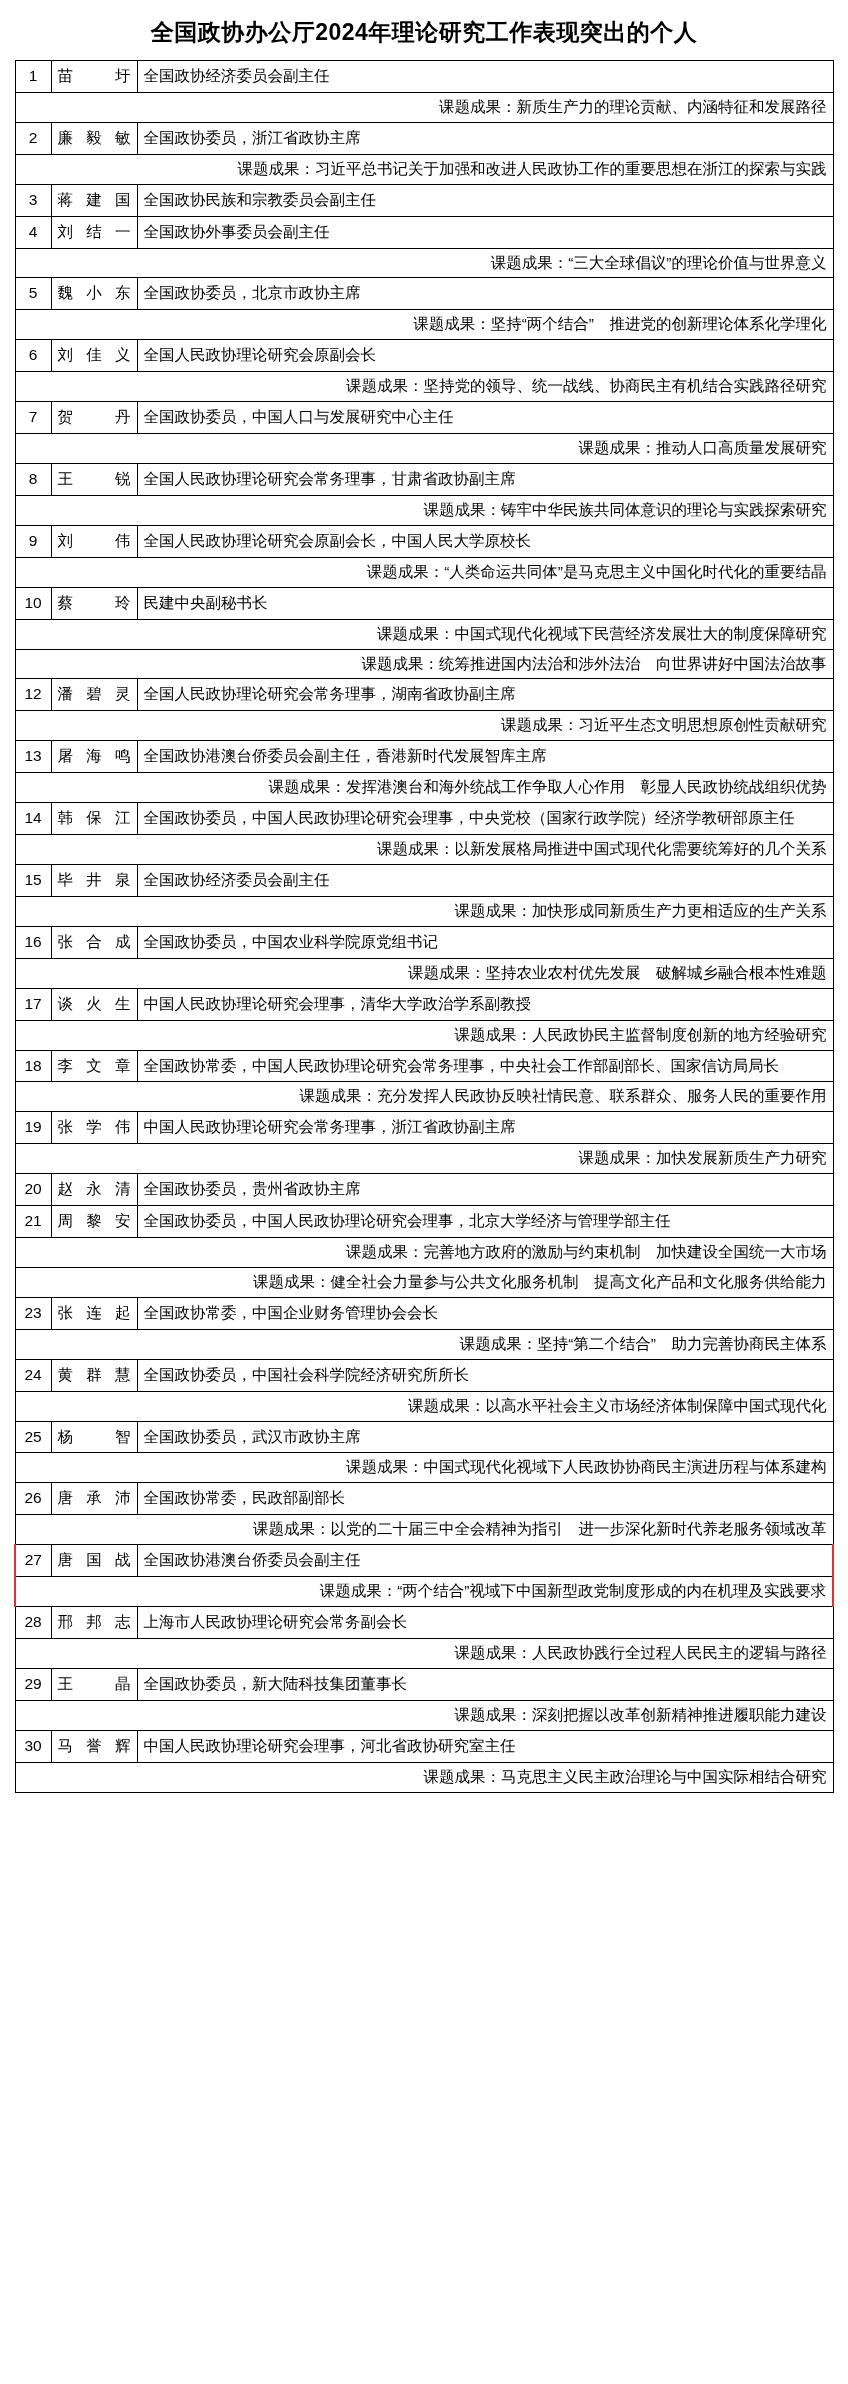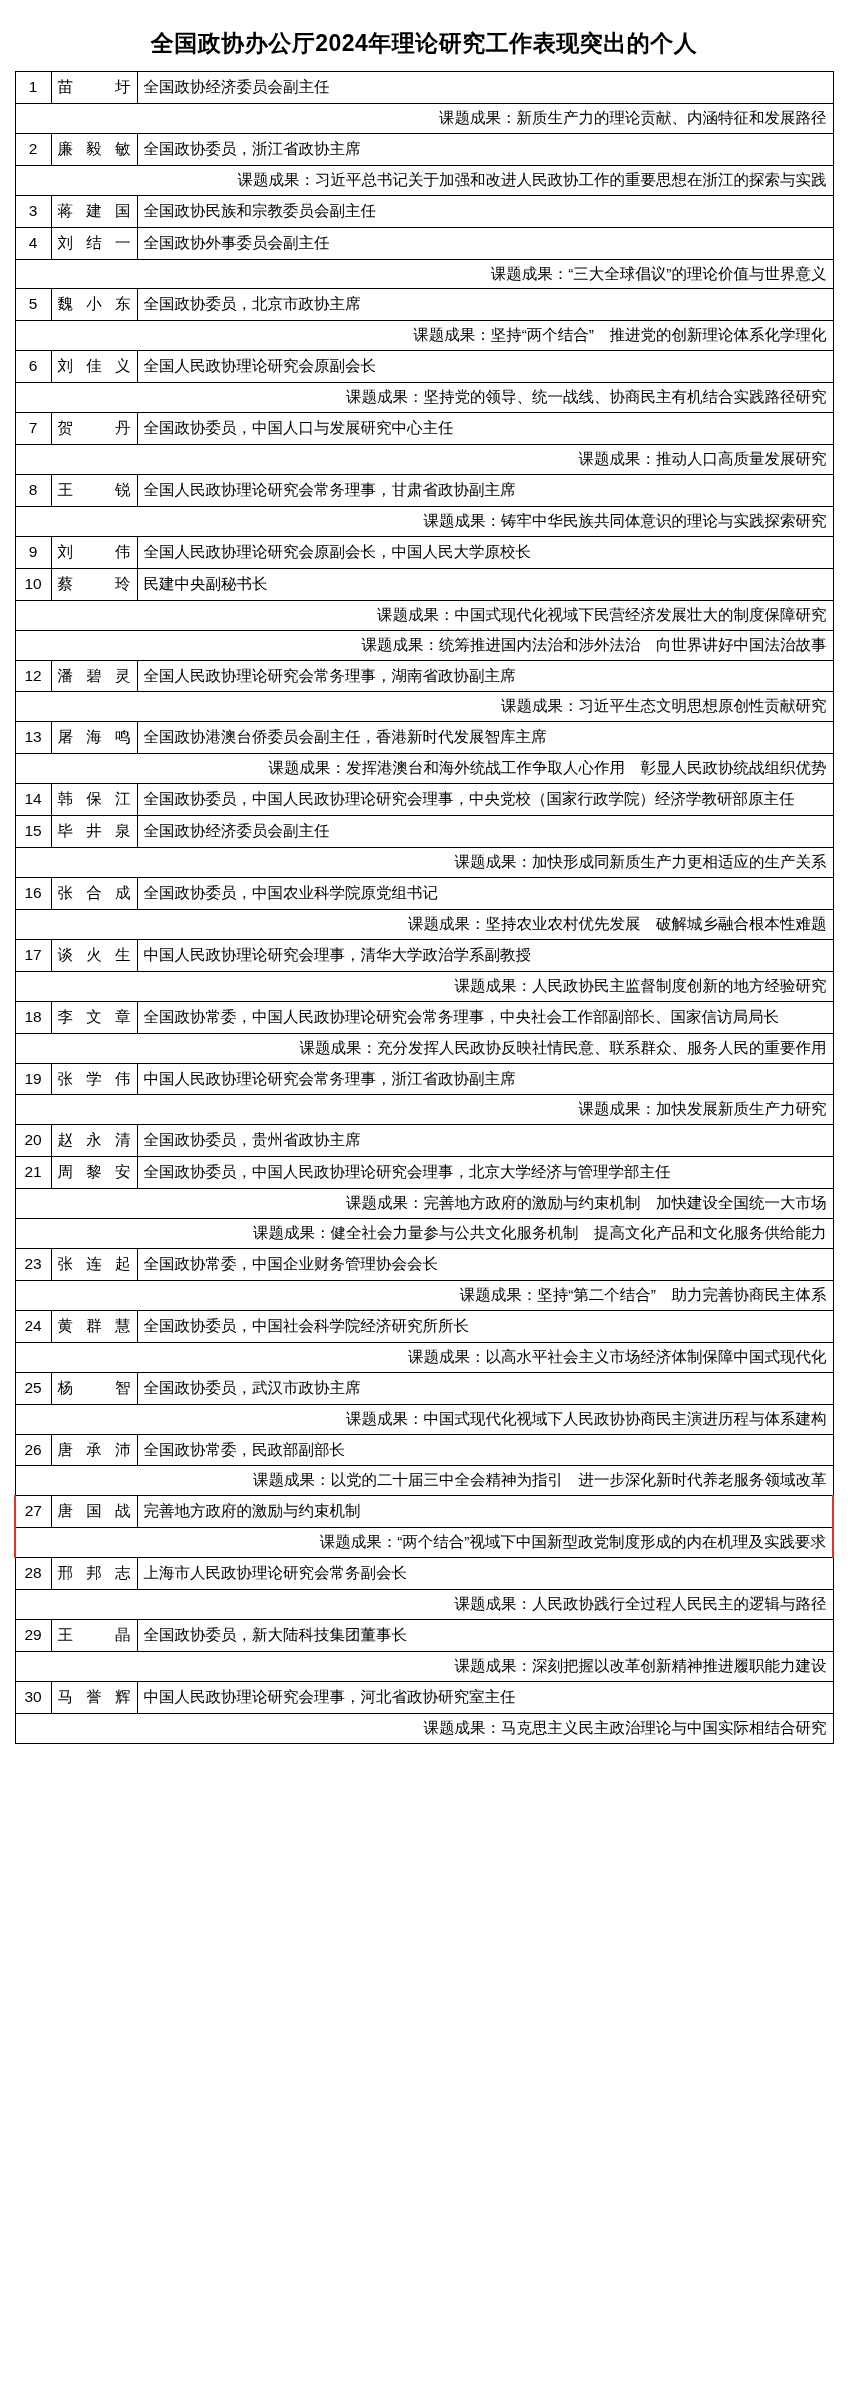--- a/index.html
+++ b/index.html
@@ -8,21 +8,21 @@
     background: #ffffff;
   }
   body {
     width: 848px;
     font-family: "Liberation Sans", "DejaVu Sans", sans-serif;
     color: #000000;
   }
   .page {
     width: 848px;
     box-sizing: border-box;
-    padding: 22px 14px 14px 14px;
+    padding: 11px 14px 14px 14px;
   }
   .doc-title {
     text-align: center;
     font-size: 23px;
     font-weight: bold;
     letter-spacing: 0.5px;
     margin: 6px 0 12px 0;
     color: #000;
   }
   table.main {
@@ -160,20 +160,23 @@
       </tr>
       <tr class="result-row">
         <td class="result" colspan="3"><span>课题成果：</span><span>铸牢中华民族共同体意识的理论与实践探索研究</span></td>
       </tr>
 
       <tr>
         <td class="num">9</td>
         <td class="name">刘 伟</td>
         <td class="title">全国人民政协理论研究会原副会长，中国人民大学原校长</td>
       </tr>
+      <tr class="result-row">
+        <td class="result" colspan="3"><span>课题成果：</span><span>“人类命运共同体”是马克思主义中国化时代化的重要结晶</span></td>
+      </tr>
 
       <tr>
         <td class="num">10</td>
         <td class="name">蔡 玲</td>
         <td class="title">民建中央副秘书长</td>
       </tr>
       <tr class="result-row">
         <td class="result" colspan="3"><span>课题成果：</span><span>中国式现代化视域下民营经济发展壮大的制度保障研究</span></td>
       </tr>
 
@@ -197,20 +200,23 @@
       </tr>
       <tr class="result-row">
         <td class="result" colspan="3"><span>课题成果：</span><span>发挥港澳台和海外统战工作争取人心作用　彰显人民政协统战组织优势</span></td>
       </tr>
 
       <tr>
         <td class="num">14</td>
         <td class="name">韩保江</td>
         <td class="title">全国政协委员，中国人民政协理论研究会理事，中央党校（国家行政学院）经济学教研部原主任</td>
       </tr>
+      <tr class="result-row">
+        <td class="result" colspan="3"><span>课题成果：</span><span>以新发展格局推进中国式现代化需要统筹好的几个关系</span></td>
+      </tr>
 
       <tr>
         <td class="num">15</td>
         <td class="name">毕井泉</td>
         <td class="title">全国政协经济委员会副主任</td>
       </tr>
       <tr class="result-row">
         <td class="result" colspan="3"><span>课题成果：</span><span>加快形成同新质生产力更相适应的生产关系</span></td>
       </tr>
 
@@ -301,21 +307,21 @@
         <td class="name">唐承沛</td>
         <td class="title">全国政协常委，民政部副部长</td>
       </tr>
       <tr class="result-row">
         <td class="result" colspan="3"><span>课题成果：</span><span>以党的二十届三中全会精神为指引　进一步深化新时代养老服务领域改革</span></td>
       </tr>
 
       <tr class="hl-box hl-top">
         <td class="num">27</td>
         <td class="name">唐国战</td>
-        <td class="title">完善地方政府的激励与约束机制</td>
+        <td class="title">全国政协港澳台侨委员会副主任</td>
       </tr>
       <tr class="result-row hl-box hl-mid">
         <td class="result" colspan="3"><span>课题成果：</span><span>“两个结合”视域下中国新型政党制度形成的内在机理及实践要求</span></td>
       </tr>
 
       <tr>
         <td class="num">28</td>
         <td class="name">邢邦志</td>
         <td class="title">上海市人民政协理论研究会常务副会长</td>
       </tr>

